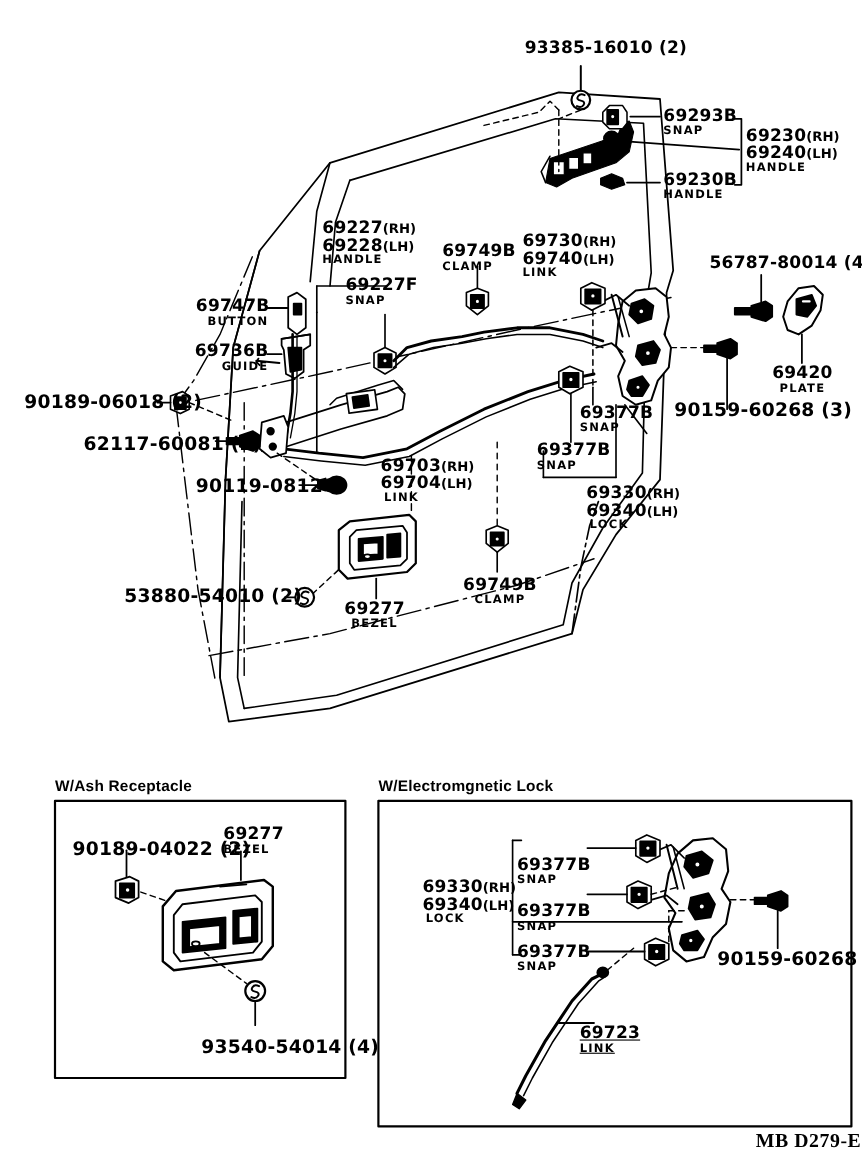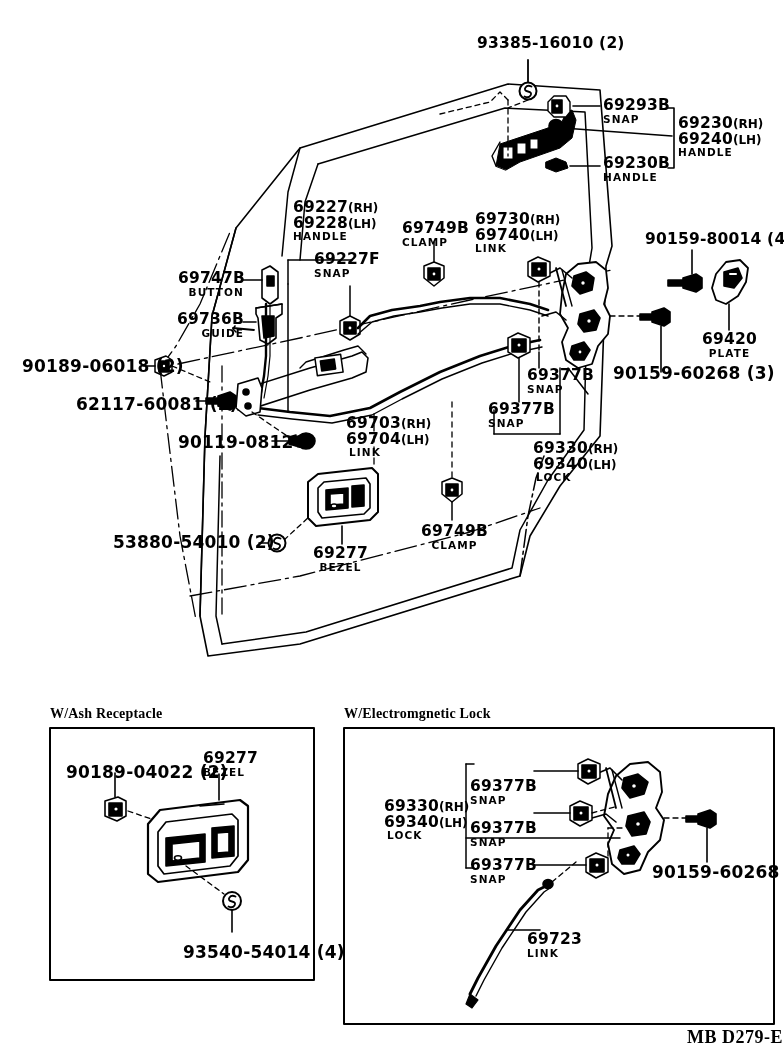--- a/index.html
+++ b/index.html
@@ -59,21 +59,21 @@
   }
   .desc.ind {
     margin-left: 3px;
   }
   .center { text-align: center; }
   .right  { text-align: right; }
 
   
   .inset-title {
     position: absolute;
-    font-family: Liberation Serif, serif;
+    font-family: Liberation Sans, sans-serif;
     font-weight: bold;
     font-size: 14px;
     letter-spacing: 0.2px;
     white-space: nowrap;
   }
   .footer-code {
     position: absolute;
     font-family: Liberation Serif, serif;
     font-weight: bold;
     font-size: 18px;
@@ -369,21 +369,21 @@
     <span class="desc">CLAMP</span>
   </div>
 
   <div class="callout" style="left:475px; top:196px;">
     <span class="pn"><span>69730</span><span class="sfx">(RH)</span></span>
     <span class="pn"><span>69740</span><span class="sfx">(LH)</span></span>
     <span class="desc">LINK</span>
   </div>
 
   <div class="callout" style="left:645px; top:216px;">
-    <span class="pn"><span>90159-80014</span>
+    <span class="pn"><span>56787-80014</span>
       <span>(4)</span></span>
   </div>
 
   <div class="callout right" style="left:178px; top:255px; width:66px;text-align:right;">
     <span class="pn">69747B</span>
     <span class="desc">BUTTON</span>
   </div>
 
   <div class="callout right" style="left:176px; top:296px; width:68px;">
     <span class="pn">69736B</span>
@@ -592,20 +592,20 @@
     <span class="pn"><span>69330</span><span class="sfx">(RH)</span></span>
     <span class="pn"><span>69340</span><span class="sfx">(LH)</span></span>
     <span class="desc ind">LOCK</span>
   </div>
 
   <div class="callout" style="left:652px; top:848px;">
     <span class="pn small"><span>90159-60268</span>
       <span>(3)</span></span>
   </div>
 
-  <div class="callout" style="left:527px; top:916px;">
+  <div class="callout" style="left:527px; top:916px;text-decoration:underline;">
     <span class="pn">69723</span>
     <span class="desc">LINK</span>
   </div>
 
   <div class="footer-code" style="left:687px; top:1011px;">MB D279-E</div>
 
 </div>
 
 </body></html>

